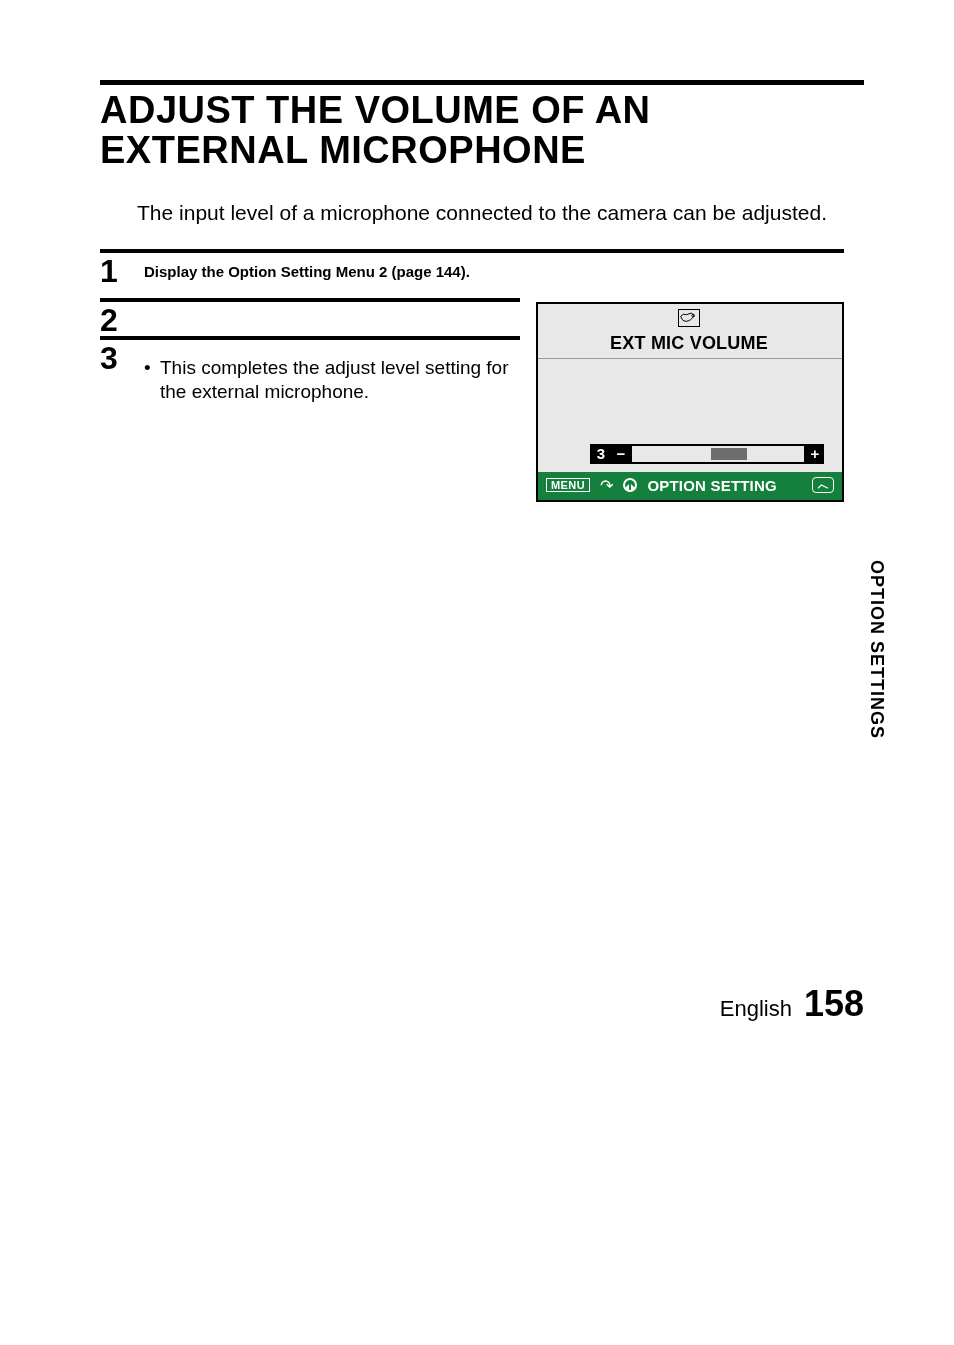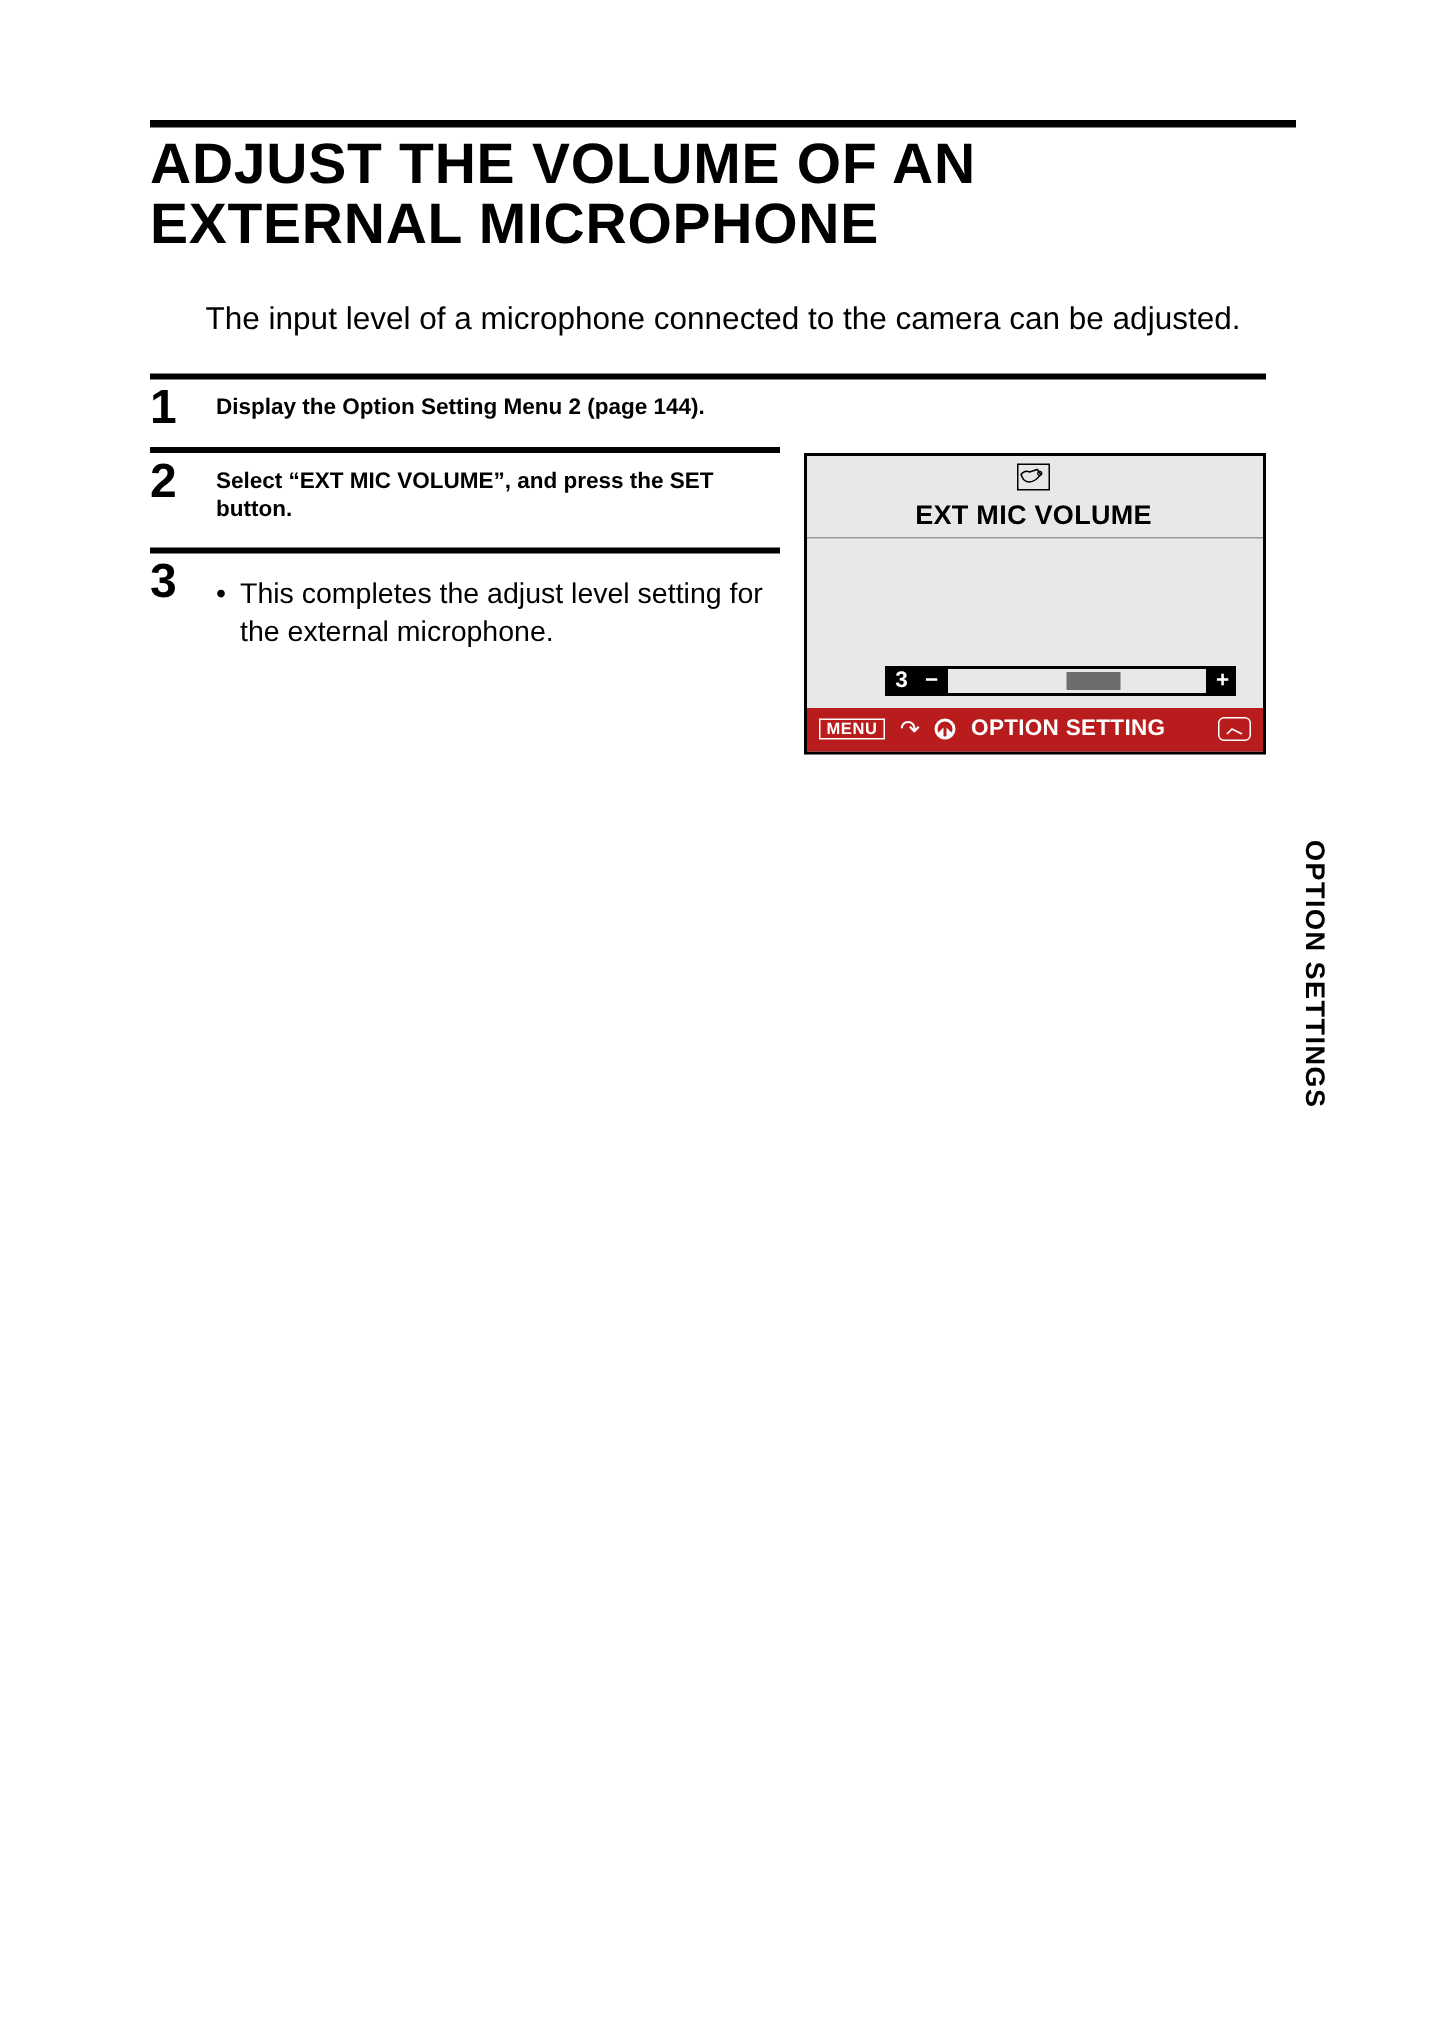--- a/index.html
+++ b/index.html
@@ -28,21 +28,21 @@
     .screen-body { height: 113px; position: relative; }
     .vol-row { position: absolute; left: 52px; right: 18px; bottom: 8px; display: flex; align-items: center; gap: 0; }
     .vol-label { width: 22px; height: 20px; background: #000; color: #fff; font-size: 15px; font-weight: 700; display: flex; align-items: center; justify-content: center; }
     .sign { width: 18px; height: 20px; background: #000; color: #fff; display: flex; align-items: center; justify-content: center; font-size: 15px; font-weight: 700; }
     .track { flex: 1; height: 20px; background: linear-gradient(to right, #000 0 2px, transparent 2px) 0 0/1px 100% no-repeat,
                                     linear-gradient(to right, transparent 0, transparent) ;
              border-top: 2px solid #000; border-bottom: 2px solid #000; margin: 0; position: relative; background:#e8e8e8; }
     .track::before { content:""; position:absolute; left:0; top:0; bottom:0; width:2px; background:#000; }
     .track::after  { content:""; position:absolute; right:0; top:0; bottom:0; width:2px; background:#000; }
     .knob { position: absolute; left: 46%; top: 2px; bottom: 2px; width: 36px; background: #6d6d6d; }
-    .screen-footer { background:#b91c1c; color:#fff; display:flex; align-items:center; padding:4px 8px 5px 8px; gap:10px; }
+    .screen-footer { background:#15803d; color:#fff; display:flex; align-items:center; padding:4px 8px 5px 8px; gap:10px; }
     .menu-box { border:1px solid #fff; padding:0 4px; font-size:11px; font-weight:800; letter-spacing:0.4px; display:inline-flex; align-items:center; gap:4px; }
     .curved-arrow { display:inline-block; transform: scaleX(-1); }
     .dial-icon { width:14px; height:14px; border:2px solid #fff; border-radius:50%; position:relative; }
     .dial-icon::before { content:""; position:absolute; left:-4px; top:4px; border:4px solid transparent; border-right-color:#fff; }
     .dial-icon::after  { content:""; position:absolute; right:-4px; top:4px; border:4px solid transparent; border-left-color:#fff; }
     .footer-label { font-size:15px; font-weight:800; letter-spacing:0.2px; }
     .ok-mark { width:22px; height:16px; border:1.5px solid #fff; border-radius:4px; margin-left:auto; display:flex; align-items:center; justify-content:center; font-size:10px; }
 
     .side-tab { position:absolute; right:56px; top:560px; width:44px; height:340px; display:flex; flex-direction:column; align-items:center; }
     .side-tab-text { writing-mode: vertical-rl; font-size:18px; font-weight:800; letter-spacing:1px; }
@@ -72,23 +72,20 @@
       <div class="step-head">Display the Option Setting Menu 2 (page 144).</div>
     </div>
   </div>
 
   <div class="two-col">
     <div class="left-col">
 
       <div class="step-rule half"></div>
       <div class="step">
         <div class="step-num">2</div>
-        <div class="step-body">
-          <div class="step-head">Select “EXT MIC VOLUME”, and press the SET button.</div>
-        </div>
       </div>
 
       <div class="step-rule half"></div>
       <div class="step">
         <div class="step-num">3</div>
         <div class="step-body">
           <div class="step-sub">
             <div class="bullet">•</div>
             <div>This completes the adjust level setting for the external microphone.</div>
           </div>
@@ -133,14 +130,18 @@
         </div>
       </div>
     </div>
   </div>
 
   <div class="side-tab">
     <div class="side-tab-grey"></div>
     <div class="side-tab-text">OPTION SETTINGS</div>
   </div>
 
+  <div class="page-foot">
+    <span class="lang">English</span>
+    <span class="pgnum">158</span>
+  </div>
 
 </div>
 
 </body></html>

